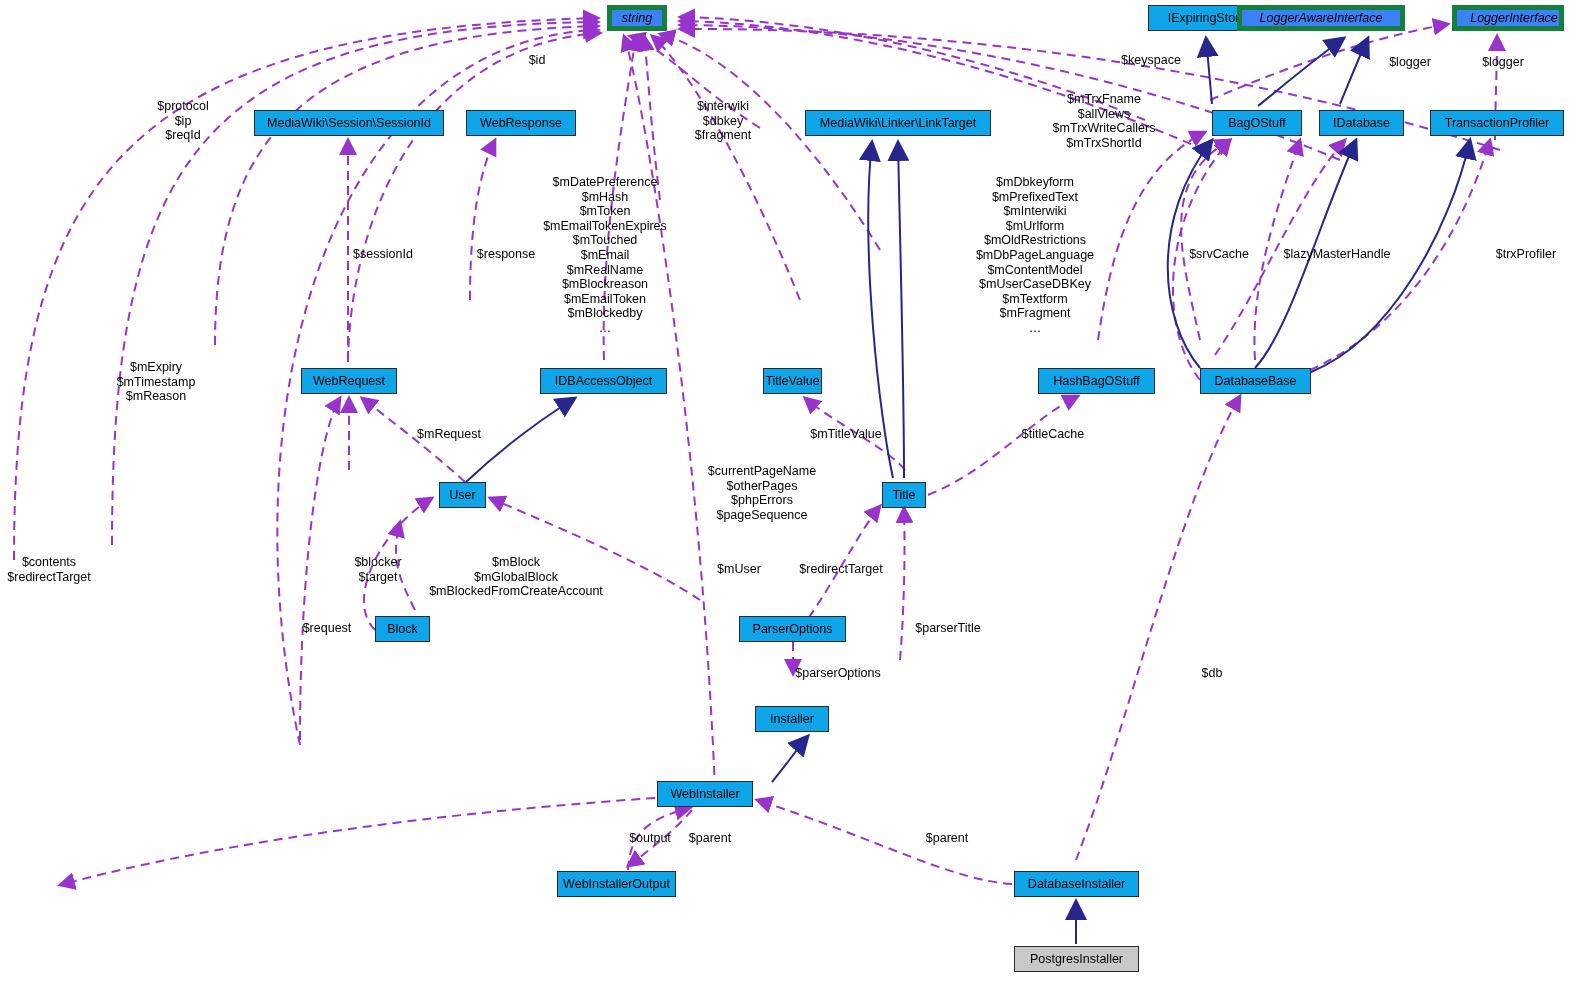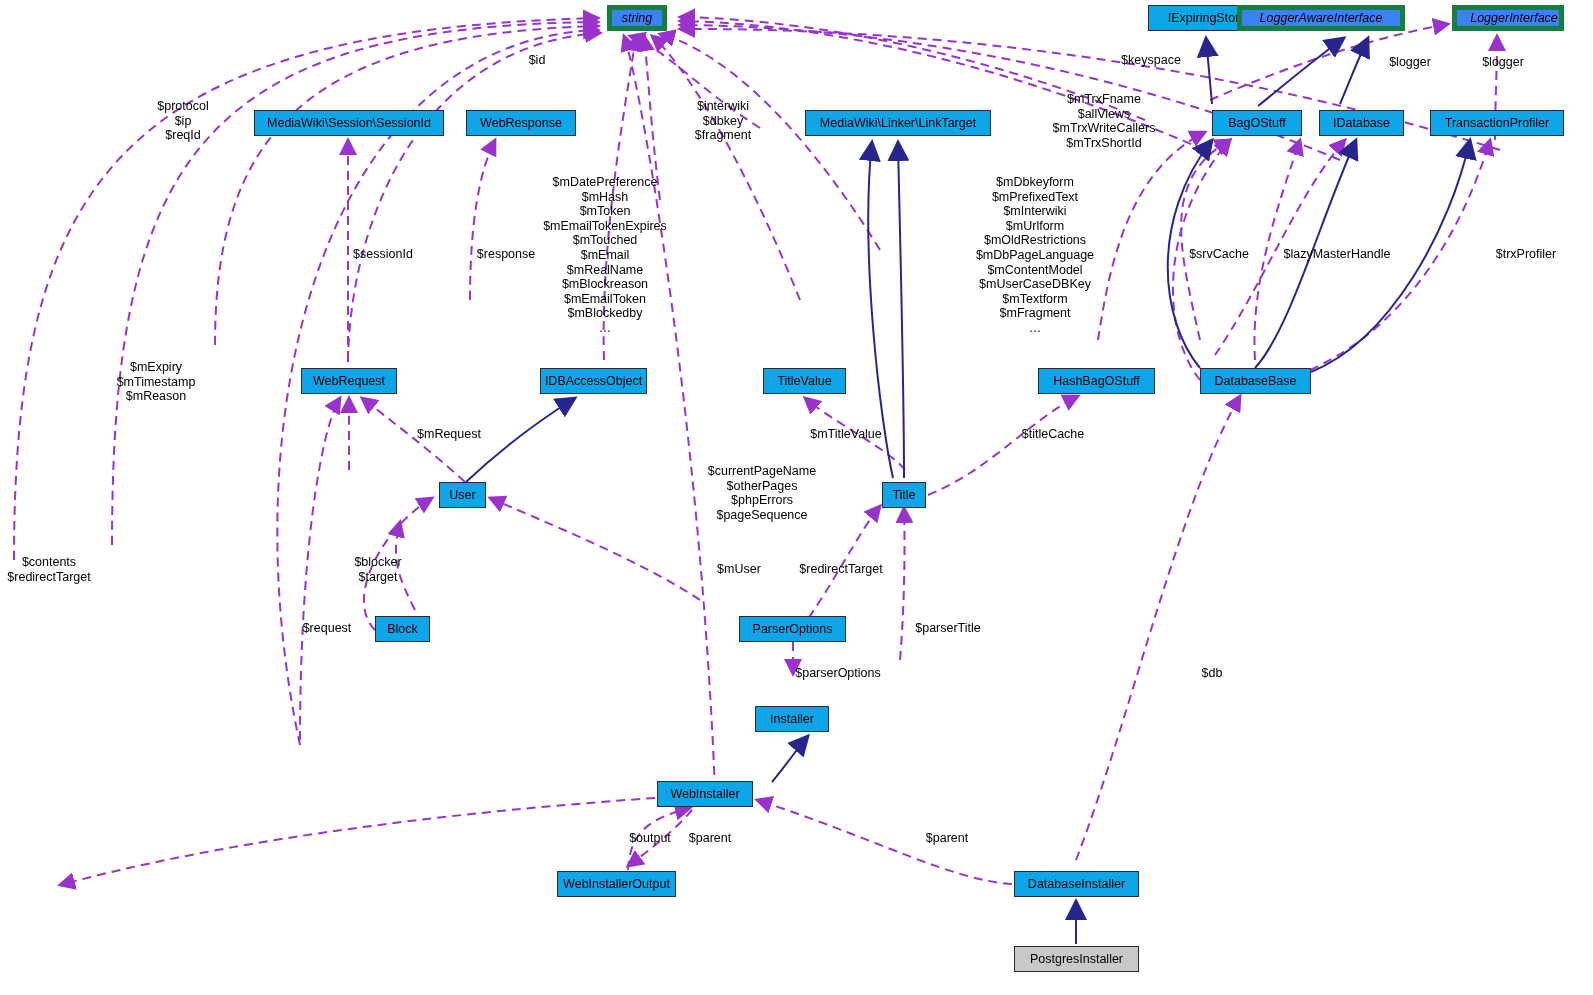--- a/index.html
+++ b/index.html
@@ -121,24 +121,24 @@
     </div>
   <div class="node" style="left:1319px;top:110px;width:85px;">
       <span>IDatabase</span>
     </div>
   <div class="node" style="left:1430px;top:110px;width:134px;">
       <span>TransactionProfiler</span>
     </div>
   <div class="node" style="left:301px;top:368px;width:96px;">
       <span>WebRequest</span>
     </div>
-  <div class="node" style="left:540px;top:368px;width:107px;">
+  <div class="node" style="left:540px;top:368px;width:127px;">
       <span>IDBAccessObject</span>
     </div>
-  <div class="node" style="left:763px;top:368px;width:83px;">
+  <div class="node" style="left:763px;top:368px;width:59px;">
       <span>TitleValue</span>
     </div>
   <div class="node" style="left:1038px;top:368px;width:117px;">
       <span>HashBagOStuff</span>
     </div>
   <div class="node" style="left:1200px;top:368px;width:111px;">
       <span>DatabaseBase</span>
     </div>
   <div class="node" style="left:439px;top:482px;width:47px;">
       <span>User</span>
@@ -216,20 +216,23 @@
   <div class="lbl" style="left:846px;top:427px;transform:translateX(-50%);">$mTitleValue</div>
   <div class="lbl" style="left:1053px;top:427px;transform:translateX(-50%);">$titleCache</div>
   <div class="lbl" style="left:762px;top:464px;transform:translateX(-50%);">$currentPageName
 $otherPages
 $phpErrors
 $pageSequence</div>
   <div class="lbl" style="left:49px;top:555px;transform:translateX(-50%);">$contents
 $redirectTarget</div>
   <div class="lbl" style="left:378px;top:555px;transform:translateX(-50%);">$blocker
 $target</div>
+  <div class="lbl" style="left:516px;top:555px;transform:translateX(-50%);">$mBlock
+$mGlobalBlock
+$mBlockedFromCreateAccount</div>
   <div class="lbl" style="left:739px;top:562px;transform:translateX(-50%);">$mUser</div>
   <div class="lbl" style="left:841px;top:562px;transform:translateX(-50%);">$redirectTarget</div>
   <div class="lbl" style="left:327px;top:621px;transform:translateX(-50%);">$request</div>
   <div class="lbl" style="left:948px;top:621px;transform:translateX(-50%);">$parserTitle</div>
   <div class="lbl" style="left:838px;top:666px;transform:translateX(-50%);">$parserOptions</div>
   <div class="lbl" style="left:1212px;top:666px;transform:translateX(-50%);">$db</div>
   <div class="lbl" style="left:650px;top:831px;transform:translateX(-50%);">$output</div>
   <div class="lbl" style="left:710px;top:831px;transform:translateX(-50%);">$parent</div>
   <div class="lbl" style="left:947px;top:831px;transform:translateX(-50%);">$parent</div>
 

